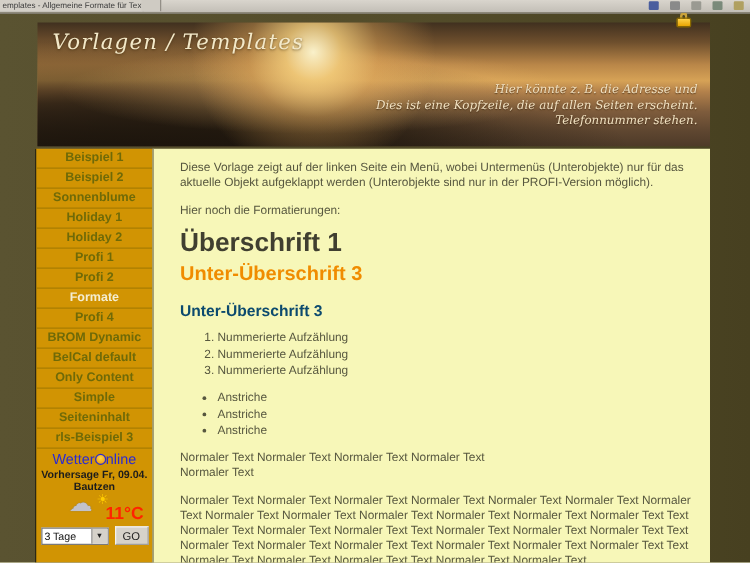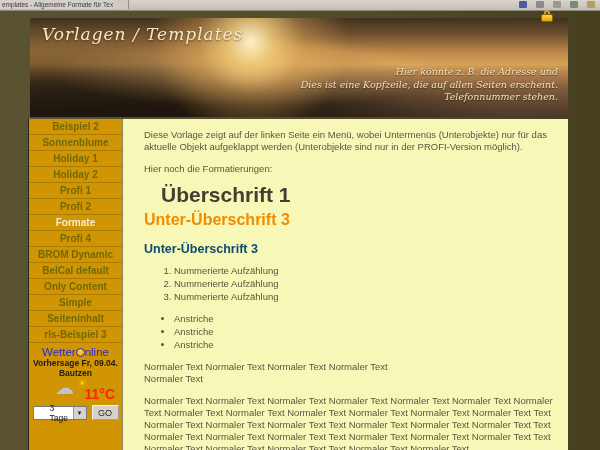--- a/index.html
+++ b/index.html
@@ -94,41 +94,41 @@
   .w-iconrow{position:relative;height:22px;margin-top:2px;}
   .cloudsun{position:absolute;left:24px;top:-3px;width:36px;height:22px;}
   .cloudsun .sun{position:absolute;right:2px;top:0;font-family:"DejaVu Sans",sans-serif;font-size:11px;color:#ffcc00;}
   .cloudsun .cloud{position:absolute;left:2px;top:-1px;font-family:"DejaVu Sans",sans-serif;font-size:19px;color:#c2c2ca;text-shadow:0 0 1px #77777f;}
   .temp{position:absolute;right:7px;top:6px;font-size:14px;font-weight:bold;color:#ff2400;}
   .w-controls{display:flex;justify-content:center;align-items:center;gap:5px;margin-top:3px;}
   .select{
     width:54px;height:14px;background:#fff;border:1px solid #7a7a7a;
     display:flex;align-items:center;box-sizing:border-box;cursor:pointer;
   }
-  .select .val{flex:1;font-size:8.5px;text-align:left;padding-left:16px;color:#111;}
+  .select .val{flex:1;font-size:8.5px;text-align:left;padding-left:2px;color:#111;}
   .select .arrow{
     width:12px;height:12px;background:#d6d2ca;border-left:1px solid #9a9a9a;
     font-size:6px;line-height:12px;color:#222;text-align:center;
   }
   .go-btn{
     width:27px;height:15px;background:#d6d2ca;border:1px outset #f4f2ee;
     font-size:9px;color:#222;font-family:"Liberation Sans",sans-serif;
     padding:0;cursor:pointer;
   }
 
   
   .content{
     position:absolute;left:122px;top:119px;width:446px;height:414px;
     background:#f7f7b8;border-left:1px solid #8a8560;box-sizing:border-box;
     padding:10px 14px 0 21px;color:#57573f;font-size:9.5px;line-height:12px;
     z-index:5;
   }
   .content p{margin:0 0 10px 0;max-width:430px;}
   .content .pre{white-space:pre-line;}
-  h1.c{font-size:21px;color:#403f30;margin:14px 0 13px 17px;font-weight:bold;}
+  h1.c{font-size:21px;color:#403f30;margin:14px 0 13px 0;font-weight:bold;}
   h2.c{font-size:16px;color:#f08c00;margin:0 0 17px 0;font-weight:bold;}
   h3.c{font-size:12.5px;color:#0c4a6e;margin:0 0 10px 0;font-weight:bold;}
   ol.c{margin:0 0 10px 30px;padding:0;}
   ul.c{margin:0 0 10px 30px;padding:0;}
   .c li{margin:0 0 1px 0;}
 </style>
 </head>
 <body>
 
 <div class="browser-bar">
@@ -151,20 +151,21 @@
 <div class="header">
   <div class="site-title">Vorlagen / Templates</div>
   <div class="tagline">
     <div>Hier könnte z. B. die Adresse und</div>
     <div>Dies ist eine Kopfzeile, die auf allen Seiten erscheint.</div>
     <div>Telefonnummer stehen.</div>
   </div>
 </div>
 
 <div class="sidebar">
+  <div class="menu-item">Beispiel 1</div>
   <div class="menu-item">Beispiel 2</div>
   <div class="menu-item">Sonnenblume</div>
   <div class="menu-item">Holiday 1</div>
   <div class="menu-item">Holiday 2</div>
   <div class="menu-item">Profi 1</div>
   <div class="menu-item">Profi 2</div>
   <div class="menu-item active">Formate</div>
   <div class="menu-item">Profi 4</div>
   <div class="menu-item">BROM Dynamic</div>
   <div class="menu-item">BelCal default</div>

